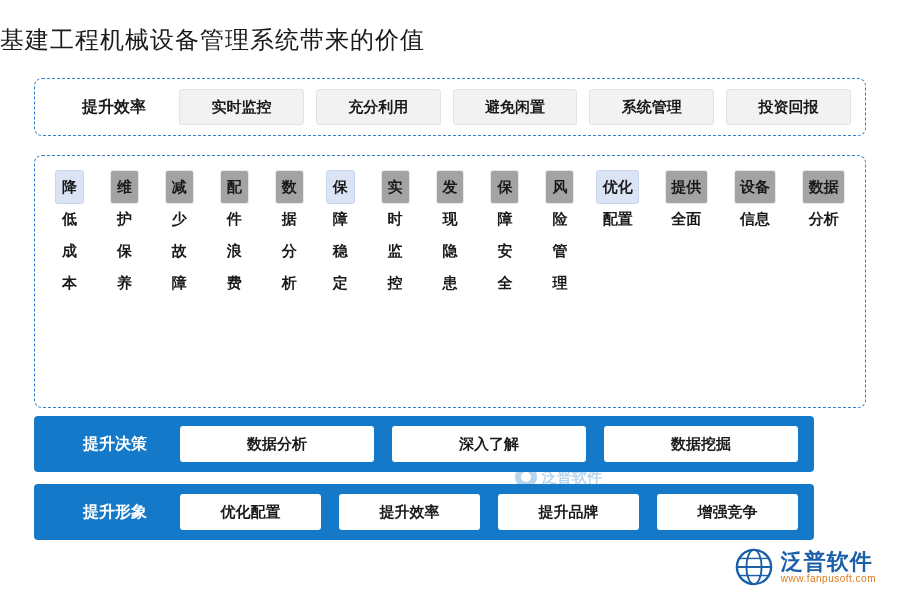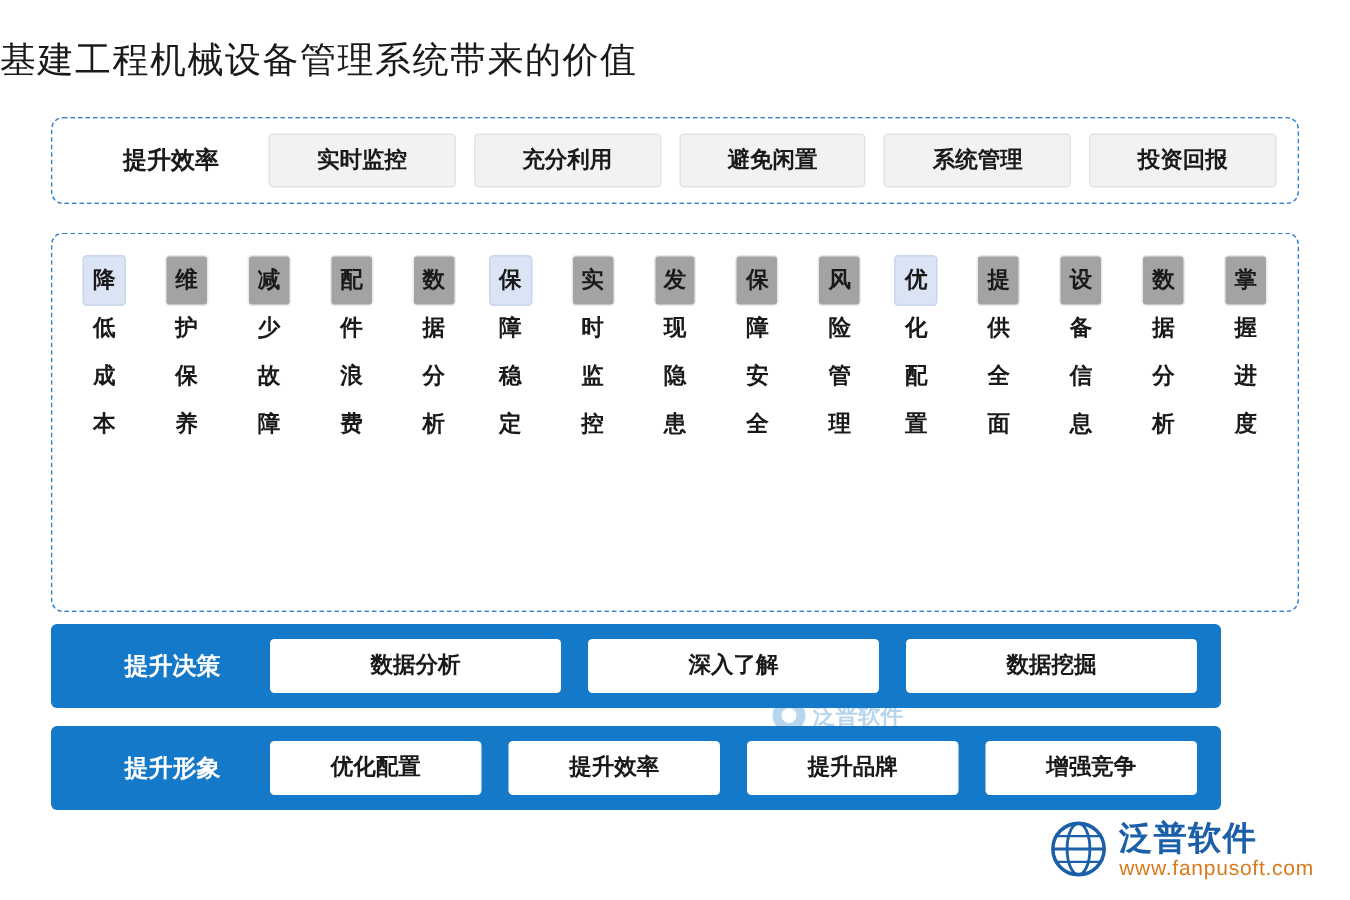--- a/index.html
+++ b/index.html
@@ -200,21 +200,21 @@
     justify-content: center;
   }
   .brand-name {
     font-size: 22px;
     font-weight: bold;
     color: #1a5fa8;
     line-height: 1.05;
     letter-spacing: 1px;
   }
   .brand-url {
-    font-size: 14px;
+    font-size: 10px;
     color: #d97a1a;
     letter-spacing: 0.5px;
     margin-top: 0;
   }
 </style>
 </head>
 <body>
 
 <div class="page">
 
@@ -247,21 +247,20 @@
       <div class="cell">发现隐患</div>
       <div class="cell">保障安全</div>
       <div class="cell">风险管理</div>
     </div>
 
     <div class="col">
       <div class="cell head">优化配置</div>
       <div class="cell">提供全面</div>
       <div class="cell">设备信息</div>
       <div class="cell">数据分析</div>
-      <div class="cell">掌握进度</div>
     </div>
 
     <div class="watermark">
       <span class="wm-mark"></span>
       <span class="wm-text">泛普软件</span>
     </div>
   </div>
 
   <div class="bluebar b1">
     <div class="bluebar-label">提升决策</div>

